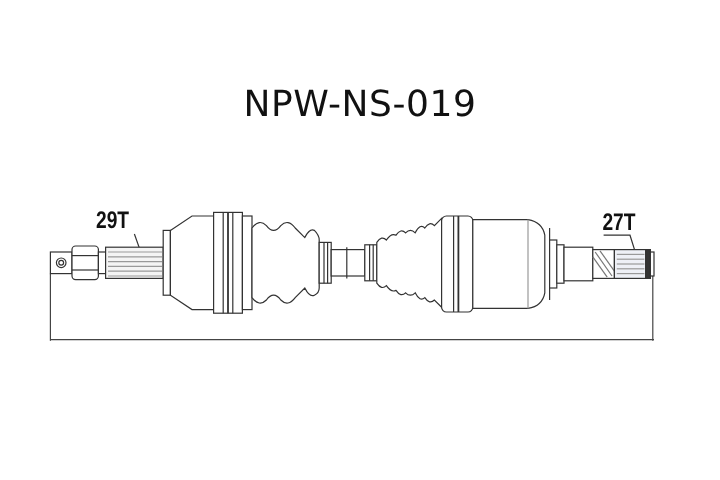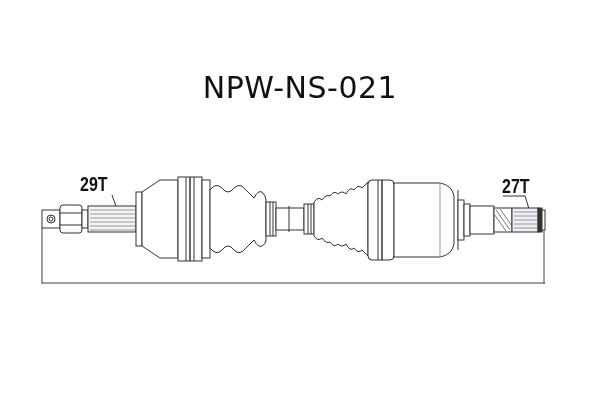--- a/index.html
+++ b/index.html
@@ -12,21 +12,21 @@
       position: absolute; font-family: "Liberation Sans", sans-serif; font-weight: bold;
       font-size: 20px; color: #111; transform: scaleX(0.8); transform-origin: left top;
     }
     #lbl-left { left: 80px; top: 173px; }
     #lbl-right { left: 502px; top: 175px; }
     svg { position: absolute; left: 0; top: 0; }
   </style>
 </head>
 <body>
 
-<div class="title">NPW-NS-021</div>
+<div class="title">NPW-NS-019</div>
 <div class="label" id="lbl-left">29T</div>
 <div class="label" id="lbl-right">27T</div>
 
 <svg width="600" height="400" viewBox="0 0 600 400">
   <g fill="none" stroke="#333" stroke-width="1">
 
     <path d="M112 195 L118 212"></path>
     <path d="M503 196 L525 196 L530 212"></path>
 
     <g stroke="#444">

